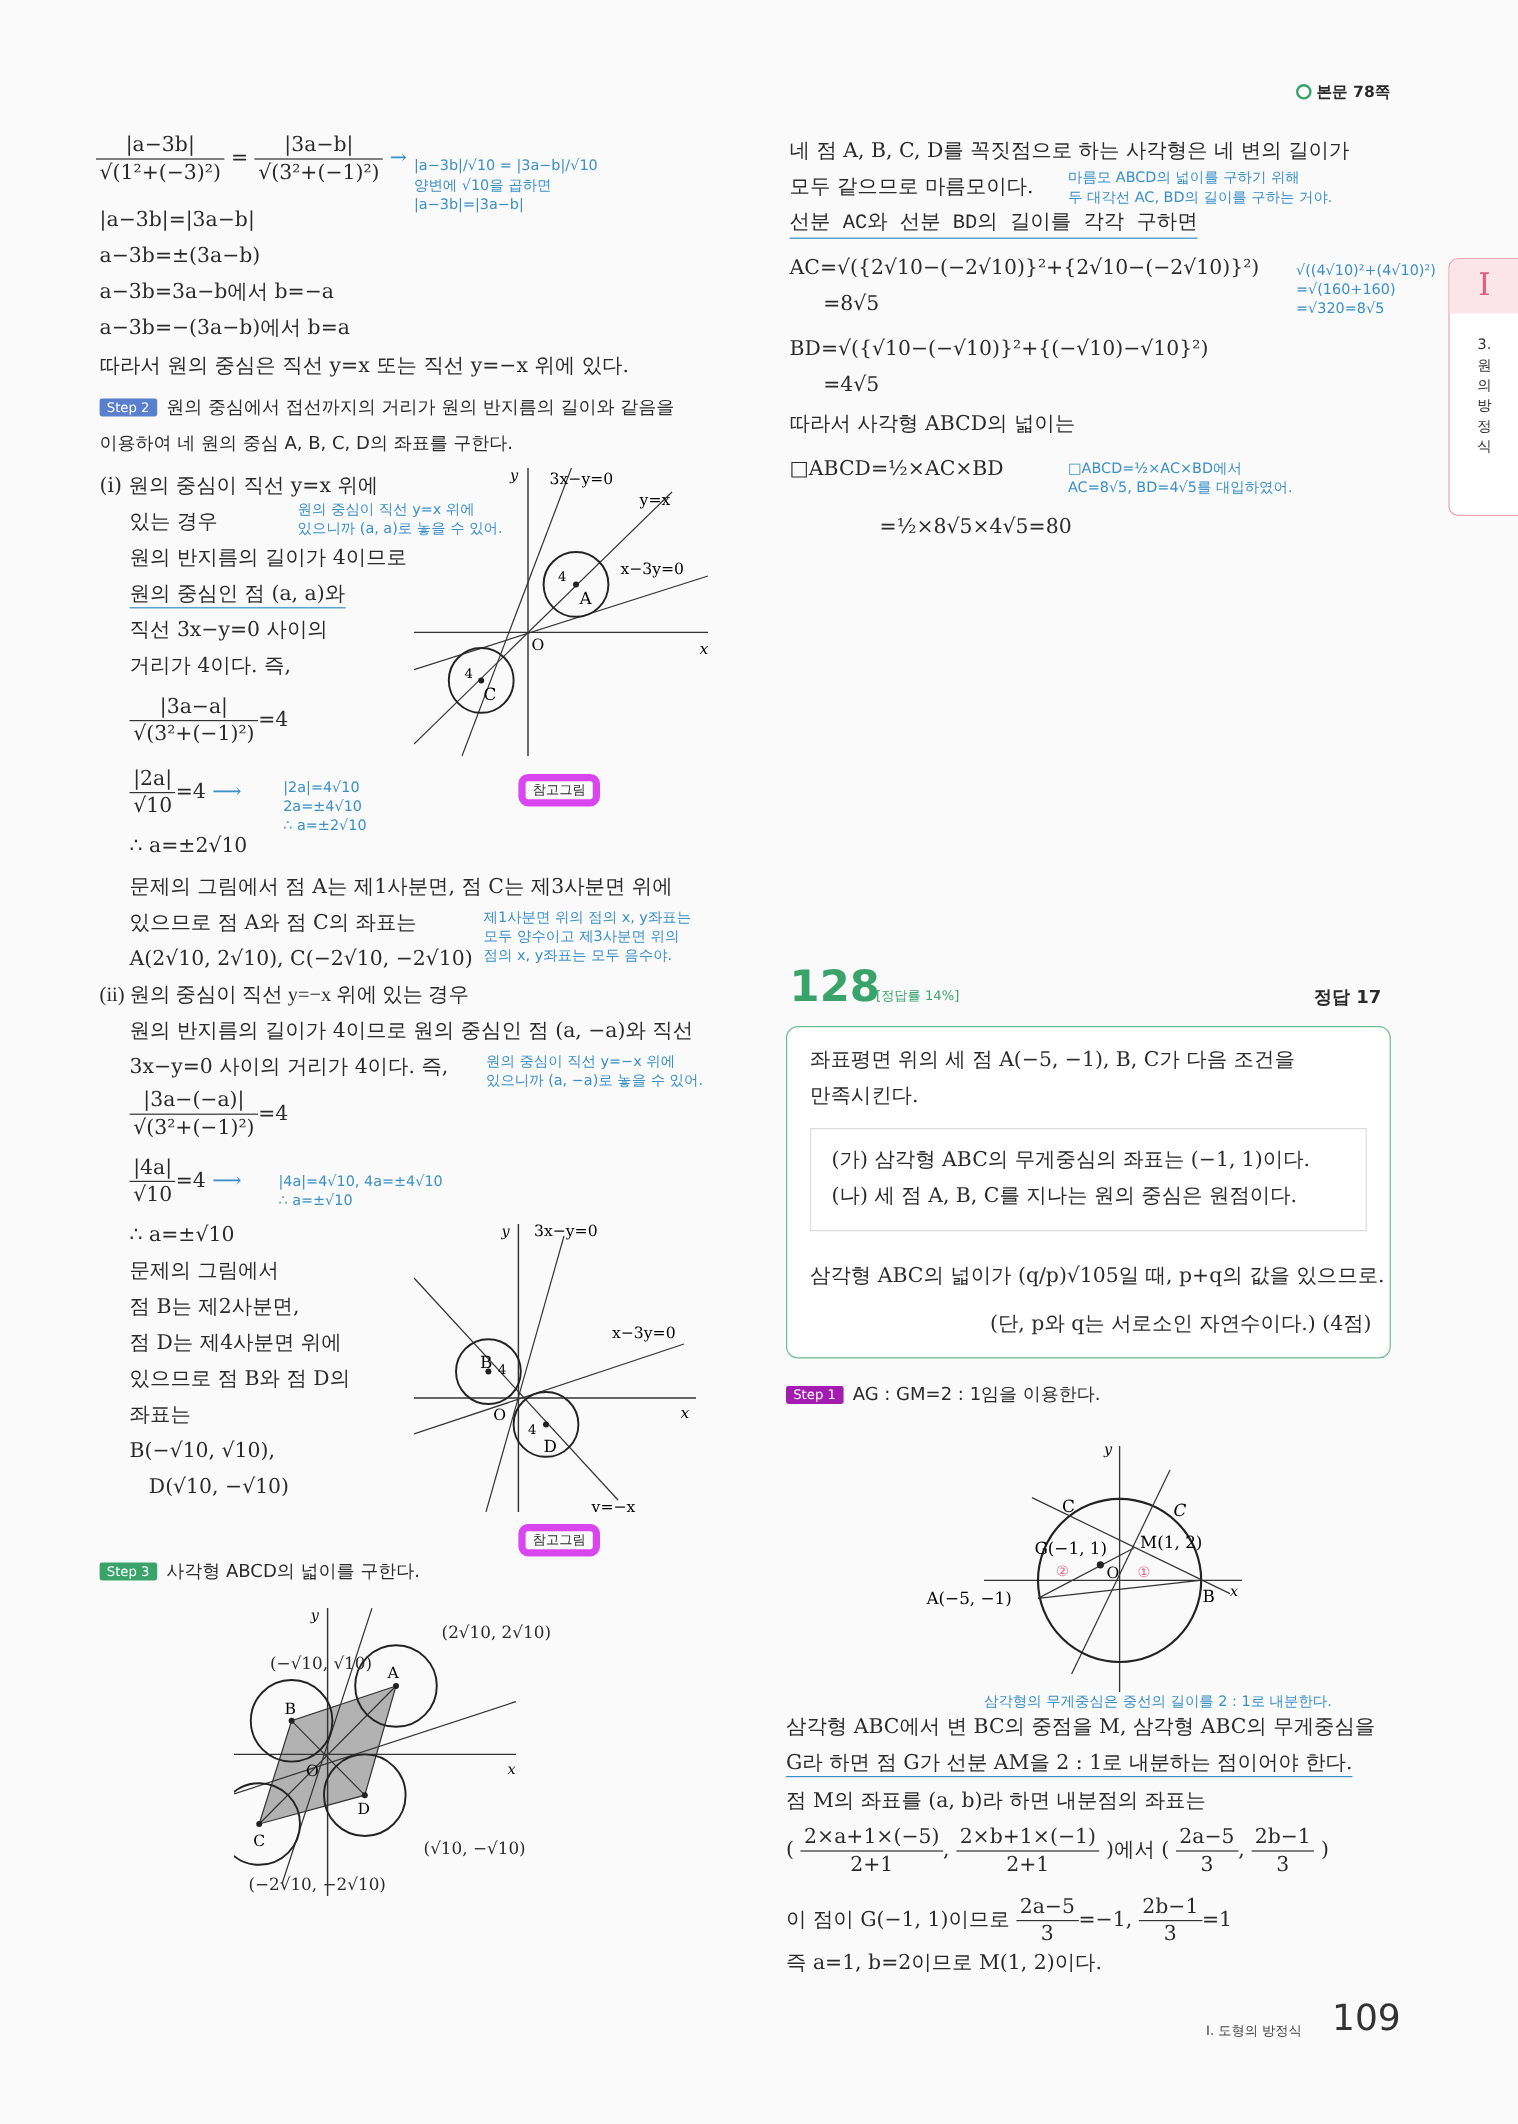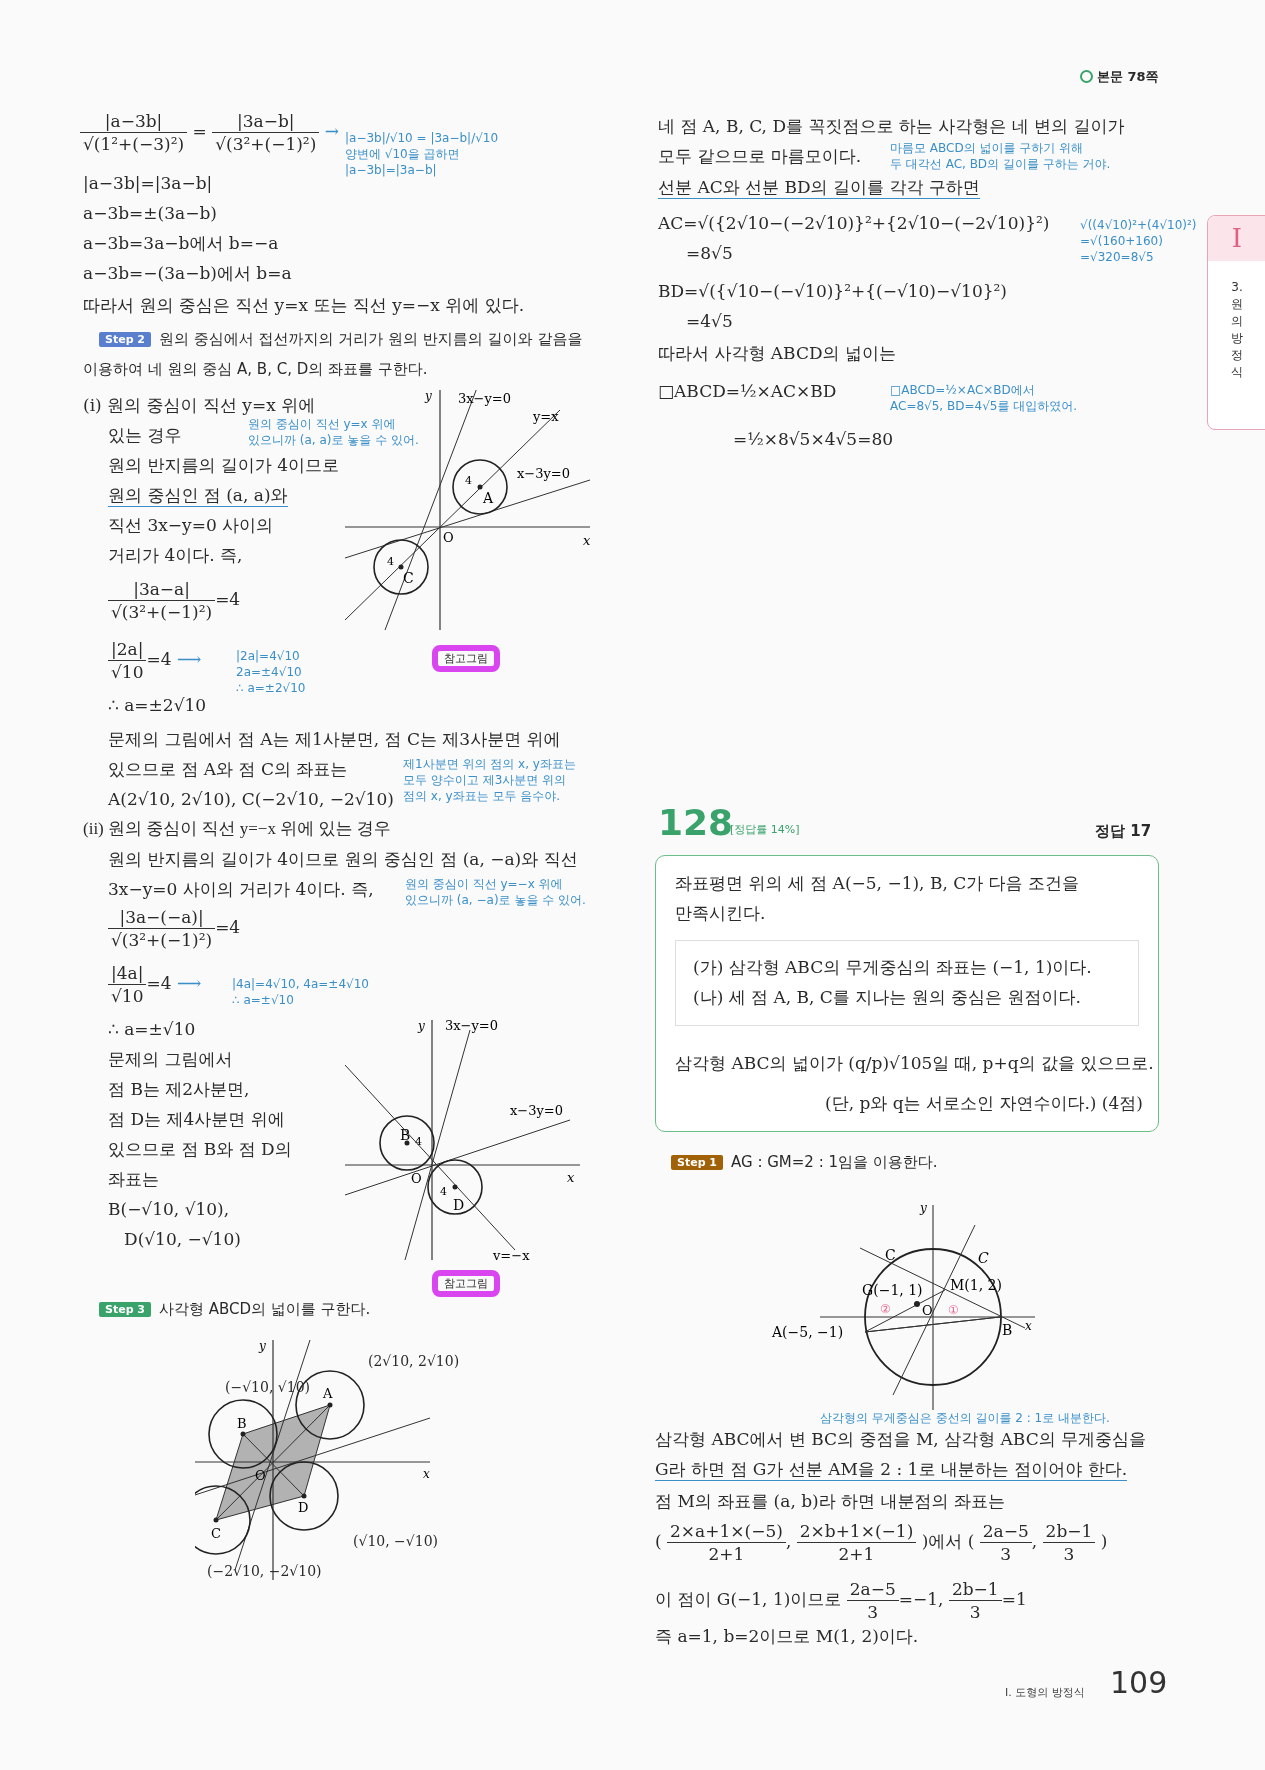--- a/index.html
+++ b/index.html
@@ -1,24 +1,24 @@
 <!DOCTYPE html>
 <html><head>
 <meta charset="utf-8">
 <style>
   html,body{margin:0;padding:0;}
   body{width:1265px;height:1770px;background:#fafafa;font-family:"DejaVu Serif","Liberation Serif",serif;color:#2a2a2a;position:relative;overflow:hidden;}
   .abs{position:absolute;}
   .line{position:absolute;font-size:17px;white-space:nowrap;line-height:22px;}
   .note{position:absolute;font-family:"DejaVu Sans","Liberation Sans",sans-serif;font-size:12px;color:#3a8fc8;white-space:nowrap;line-height:16px;}
   .ul{border-bottom:1.5px solid #3a8fc8;}
-  .step{display:inline-block;color:#fff;font-family:"DejaVu Sans","Liberation Sans",sans-serif;font-size:11px;font-weight:bold;padding:1px 6px;border-radius:2px;margin-right:8px;vertical-align:middle;margin-left:16px;}
+  .step{display:inline-block;color:#fff;font-family:"DejaVu Sans","Liberation Sans",sans-serif;font-size:11px;font-weight:normal;padding:1px 6px;border-radius:2px;margin-right:8px;vertical-align:middle;}
   .step.blue{background:#5a7fcf;}
   .step.green{background:#3aa36b;}
-  .step.pink{background:#a16207;}
+  .step.pink{background:#a21caf;}
   .heading-line{position:absolute;font-family:"DejaVu Sans","Liberation Sans",sans-serif;font-size:15px;white-space:nowrap;}
   .frac{display:inline-block;vertical-align:middle;text-align:center;}
   .frac .n{display:block;border-bottom:1px solid #333;padding:0 3px;}
   .frac .d{display:block;padding:0 3px;}
   .ref-badge{position:absolute;border:6px solid #d946ef;border-radius:8px;font-family:"DejaVu Sans","Liberation Sans",sans-serif;font-size:11px;padding:0 6px;}
   .problem-box{position:absolute;left:655px;top:855px;width:502px;height:275px;border:1.5px solid #6cbd8a;border-radius:10px;background:#fff;}
   .cond-box{position:absolute;left:675px;top:940px;width:462px;height:84px;border:1px solid #ddd;background:#fff;}
   .side-tab{position:absolute;left:1207px;top:215px;width:58px;height:213px;border:1px solid #e9a5b5;border-radius:8px 0 0 8px;background:#fff;}
   .side-tab .top{height:45px;background:#fbe4ea;border-radius:8px 0 0 0;color:#e06080;font-size:26px;text-align:center;line-height:45px;}
   .side-tab .vert{font-family:"DejaVu Sans","Liberation Sans",sans-serif;font-size:12px;width:14px;margin:18px auto 0;line-height:17px;text-align:center;color:#333;}
@@ -193,21 +193,21 @@
 <div class="line" style="left:225px;top:1376px;font-size:14px;">(−√10, √10)</div>
 <div class="line" style="left:207px;top:1560px;font-size:14px;">(−2√10, −2√10)</div>
 <div class="line" style="left:353px;top:1530px;font-size:14px;">(√10, −√10)</div>
 
 <div class="line" style="left:658px;top:115px;">네 점 A, B, C, D를 꼭짓점으로 하는 사각형은 네 변의 길이가</div>
 <div class="line" style="left:658px;top:145px;">모두 같으므로 마름모이다.</div>
 <div class="note" style="left:890px;top:140px;">
     <div>마름모 ABCD의 넓이를 구하기 위해</div>
     <div>두 대각선 AC, BD의 길이를 구하는 거야.</div>
   </div>
-<div class="line ul" style="left:658px;top:176px;">선분 AC와 선분 BD의 길이를 각각 구하면</div>
+<div class="line ul" style="left:658px;top:176px;font-family:Liberation Mono, monospace;">선분 AC와 선분 BD의 길이를 각각 구하면</div>
 <div class="line" style="left:658px;top:212px;">AC=√({2√10−(−2√10)}²+{2√10−(−2√10)}²)</div>
 <div class="line" style="left:686px;top:242px;">=8√5</div>
 <div class="note" style="left:1080px;top:217px;">
     <div>√((4√10)²+(4√10)²)</div>
     <div>=√(160+160)</div>
     <div>=√320=8√5</div>
   </div>
 <div class="line" style="left:658px;top:280px;">BD=√({√10−(−√10)}²+{(−√10)−√10}²)</div>
 <div class="line" style="left:686px;top:310px;">=4√5</div>
 <div class="line" style="left:658px;top:342px;"><span>따라서 사각형 ABCD의 넓이는</span></div>

